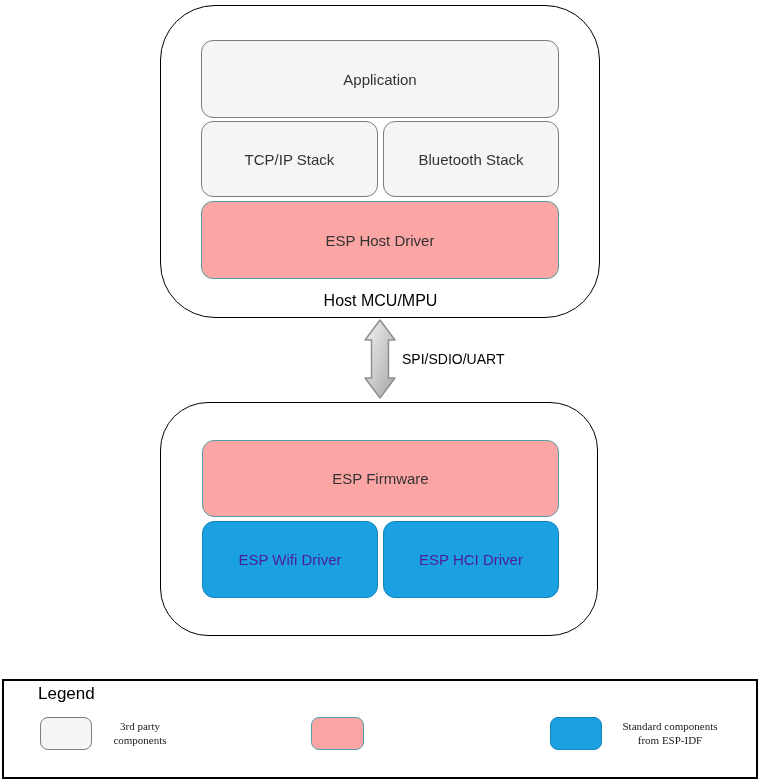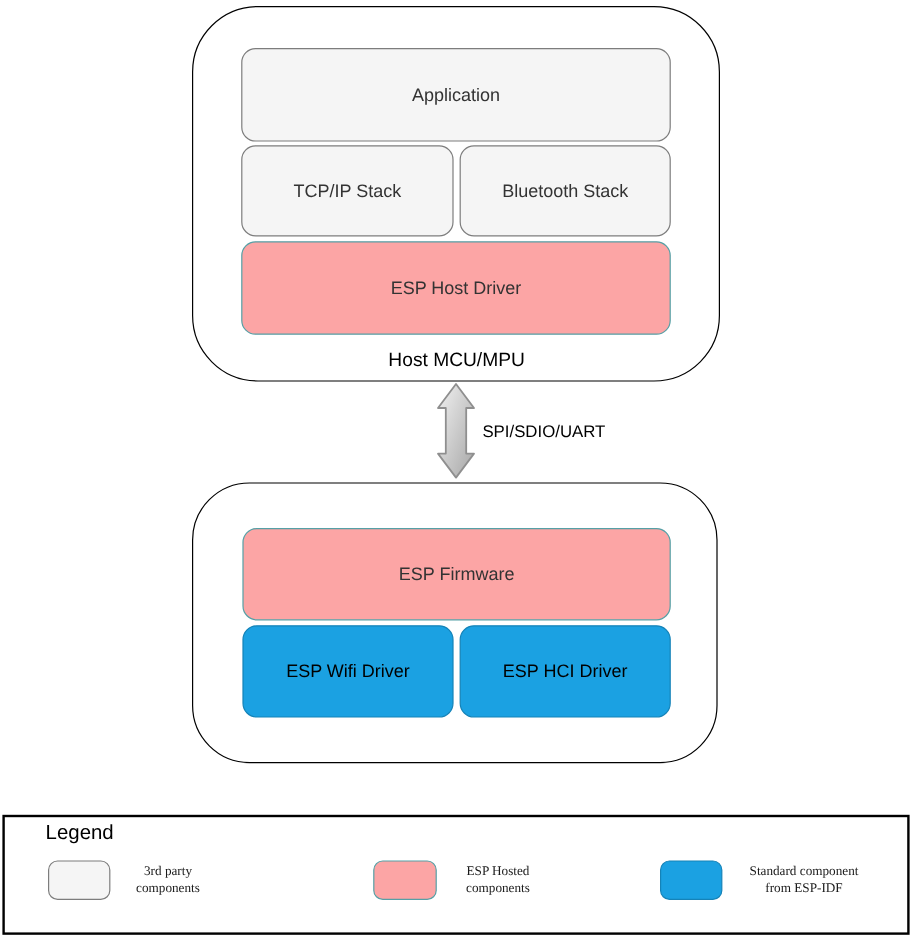--- a/index.html
+++ b/index.html
@@ -37,21 +37,21 @@
   .block {
     display: flex;
     align-items: center;
     justify-content: center;
     text-align: left;
     font-size: 15px;
     border-radius: 12px;
   }
   .block-gray { background: #f5f5f5; border: 1px solid #7d7d7d; color: #333333; }
   .block-teal { background: #fca5a5; border: 1px solid #55a0a6; color: #333333; }
-  .block-blue { background: #1ba1e2; border: 1px solid #1583b8; color: #000000; }
+  .block-blue { background: #1ba1e2; border: 1px solid #1583b8; color: #4c1d95; }
 
   .application-box     { left: 201px; top: 40px;  width: 358px; height: 78px; }
   .tcpip-box           { left: 201px; top: 121px; width: 177px; height: 76px; }
   .bluetooth-box       { left: 383px; top: 121px; width: 176px; height: 76px; }
   .esp-host-driver-box { left: 201px; top: 201px; width: 358px; height: 78px; }
   .esp-firmware-box    { left: 202px; top: 440px; width: 357px; height: 77px; }
   .esp-wifi-box        { left: 202px; top: 521px; width: 176px; height: 77px; }
   .esp-hci-box         { left: 383px; top: 521px; width: 176px; height: 77px; }
 
   
@@ -142,24 +142,20 @@
   <div class="abs legend-panel"></div>
   <div class="abs legend-title">Legend</div>
 
   <div class="abs legend-swatch swatch-1 block-gray"></div>
   <div class="abs legend-text legend-text-1">
     <div>3rd party</div>
     <div>components</div>
   </div>
 
   <div class="abs legend-swatch swatch-2 block-teal"></div>
-  <div class="abs legend-text legend-text-2">
-    <div>ESP Hosted</div>
-    <div>components</div>
-  </div>
 
   <div class="abs legend-swatch swatch-3 block-blue"></div>
   <div class="abs legend-text legend-text-3">
-    <div>Standard component</div>
+    <div>Standard components</div>
     <div>from ESP-IDF</div>
   </div>
 
 </div>
 
 </body></html>

